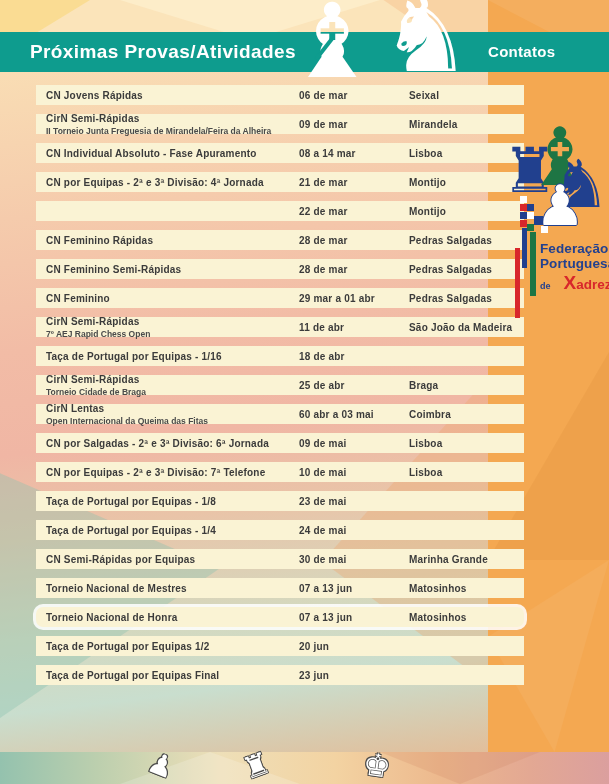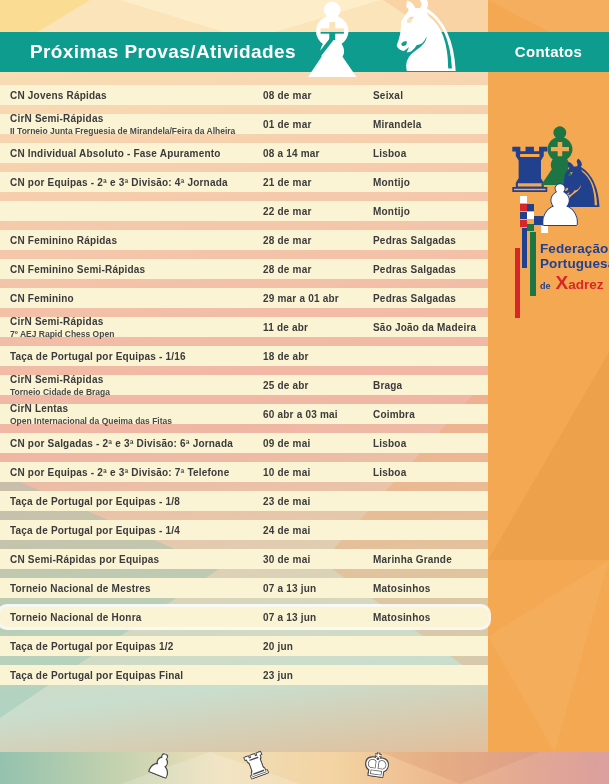--- a/index.html
+++ b/index.html
@@ -15,38 +15,38 @@
   .top-bg .f3{position:absolute; left:120px; top:0; width:260px; height:40px; background:#FDEDC9; clip-path:polygon(0 0,100% 0,50% 100%);}
 
   
   .band{position:absolute; left:0; top:32px; width:609px; height:40px; background:#0E9C8E; z-index:5;}
   .band .title-left{
     position:absolute; left:30px; top:0; height:40px; line-height:40px;
     color:#fff; font-size:19px; font-weight:bold; letter-spacing:.4px;
   }
   .band .title-right{
     position:absolute; left:488px; width:121px; top:0; height:40px; line-height:40px;
-    text-align:center; color:#fff; font-size:15px; font-weight:bold; letter-spacing:.3px;
+    text-align:left; color:#fff; font-size:15px; font-weight:bold; letter-spacing:.3px;
   }
   .silhouette{position:absolute; color:#fff; font-family:"DejaVu Sans", sans-serif; line-height:1; z-index:6; user-select:none;}
   .sil-bishop{left:286px; top:-10px; font-size:103px;}
   .sil-knight{left:380px; top:-16px; font-size:103px;}
   .sil-slit{position:absolute; left:322px; top:36px; width:4px; height:26px; background:#0E9C8E; transform:rotate(38deg); z-index:7;}
 
   
   .main-col{
     position:absolute; left:0; top:72px; width:488px; height:680px; z-index:2;
     background:linear-gradient(173deg,
       #F9DDB4 0%, #F5CBAC 20%, #F2BCA6 38%, #F0B6A4 52%,
       #E9C4A8 63%, #D5D8BE 77%, #C9DECE 87%, #E2BE9A 100%);
   }
   .main-col .g1{position:absolute; left:0; top:55%; width:45%; height:40%; background:rgba(140,195,175,.38); clip-path:polygon(0 10%,100% 45%,0 100%);}
   .main-col .g2{position:absolute; right:0; top:45%; width:40%; height:45%; background:rgba(238,165,110,.35); clip-path:polygon(100% 0,15% 60%,100% 100%);}
   .events{position:absolute; left:0; top:13px; width:488px;}
-  .row{position:relative; width:488px; height:20px; background:#FAF3D4; margin-bottom:9px;}
+  .row{position:relative; width:488px; height:20px; background:#FAF3D4; margin-bottom:9px;margin-left:36px;}
   .row.double{height:20px;}
   .row.highlight{box-shadow:0 0 0 3px rgba(255,255,255,.85);border-radius:7px;}
   .c-title{
     position:absolute; left:10px; top:0; bottom:0; width:250px;
     display:flex; flex-direction:column; justify-content:center;
   }
   .c-title .t{font-size:10px; font-weight:bold; color:#3b3b3b; letter-spacing:.2px; white-space:nowrap;}
   .c-title .s{font-size:8.5px; font-weight:bold; color:#4a4a4a; margin-top:2px; white-space:nowrap;}
   .c-date,.c-loc{
     position:absolute; top:50%; transform:translateY(-50%);
@@ -66,21 +66,21 @@
   .lp-rook  {left:502px; top:140px; font-size:62px; color:#21408E; z-index:3;}
   .lp-bishop{left:524px; top:118px; font-size:80px; color:#1E7544; z-index:4;}
   .lp-knight{left:551px; top:152px; font-size:66px; color:#21408E; z-index:5;}
   .lp-pawn  {left:535px; top:178px; font-size:56px; color:#fff; z-index:6;
              text-shadow:-1px 0 0 #21408E,1px 0 0 #21408E,0 -1px 0 #21408E,0 1px 0 #21408E;}
   .mosaic{position:absolute; width:7px; height:7px; z-index:7;}
   .stripe{position:absolute; z-index:2;}
   .logo-text{position:absolute; left:540px; top:241px; z-index:8; line-height:1.12;}
   .logo-text .l1,.logo-text .l2{font-size:13.5px; font-weight:bold; color:#23418F; letter-spacing:.1px;}
   .logo-text .l3{display:flex; align-items:baseline; margin-top:1px;}
-  .logo-text .de{font-size:9px; font-weight:bold; color:#23418F; margin-right:5px;}
+  .logo-text .de{font-size:9px; font-weight:bold; color:#23418F; margin-right:13px;}
   .logo-text .bigx{font-size:19px; font-weight:bold; color:#D8272B;}
   .logo-text .rest{font-size:13.5px; font-weight:bold; color:#D8272B;}
   .addr{font-size:8px; font-weight:bold; letter-spacing:.2px;}
   .clabel{font-size:10.5px; font-weight:bold; letter-spacing:.2px;}
   .cvalue{font-size:10.5px; font-weight:bold; letter-spacing:.2px;}
   .pos-a1{top:355px;} .pos-a2{top:371px;}
   .pos-tl{top:396px;} .pos-tv{top:409px;}
   .pos-fl{top:449px;} .pos-fv{top:462px;}
   .pos-el{top:507px;} .pos-ev{top:520px;}
   .pos-wl{top:570px;} .pos-wv{top:583px;}
@@ -115,29 +115,29 @@
   </div>
 
   <div class="main-col">
     <div class="g1"></div>
       <div class="g2"></div>
     <div class="events" id="events">
         <div class="row">
           <div class="c-title">
             <div class="t">CN Jovens Rápidas</div>
           </div>
-          <div class="c-date">08 de mar</div>
+          <div class="c-date">06 de mar</div>
           <div class="c-loc">Seixal</div>
         </div>
         <div class="row double">
           <div class="c-title">
             <div class="t">CirN Semi-Rápidas</div>
             <div class="s">II Torneio Junta Freguesia de Mirandela/Feira da Alheira</div>
           </div>
-          <div class="c-date">01 de mar</div>
+          <div class="c-date">09 de mar</div>
           <div class="c-loc">Mirandela</div>
         </div>
         <div class="row">
           <div class="c-title">
             <div class="t">CN Individual Absoluto - Fase Apuramento</div>
           </div>
           <div class="c-date">08 a 14 mar</div>
           <div class="c-loc">Lisboa</div>
         </div>
         <div class="row">

